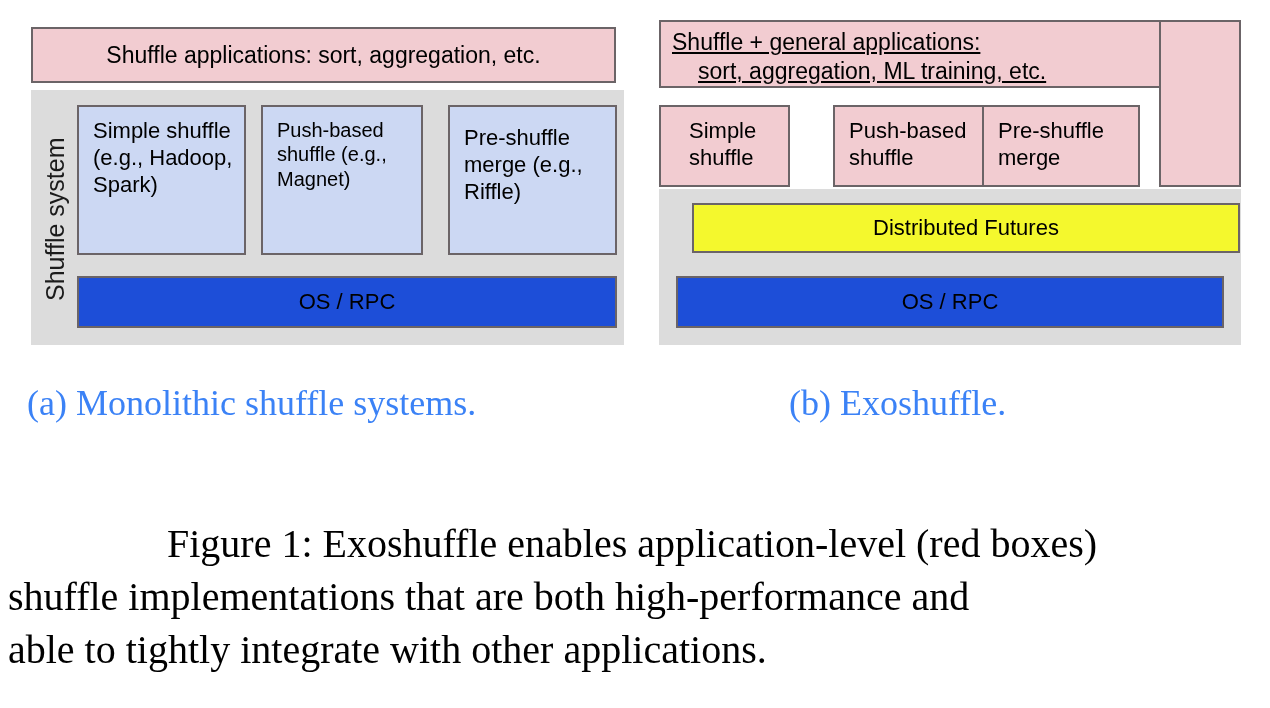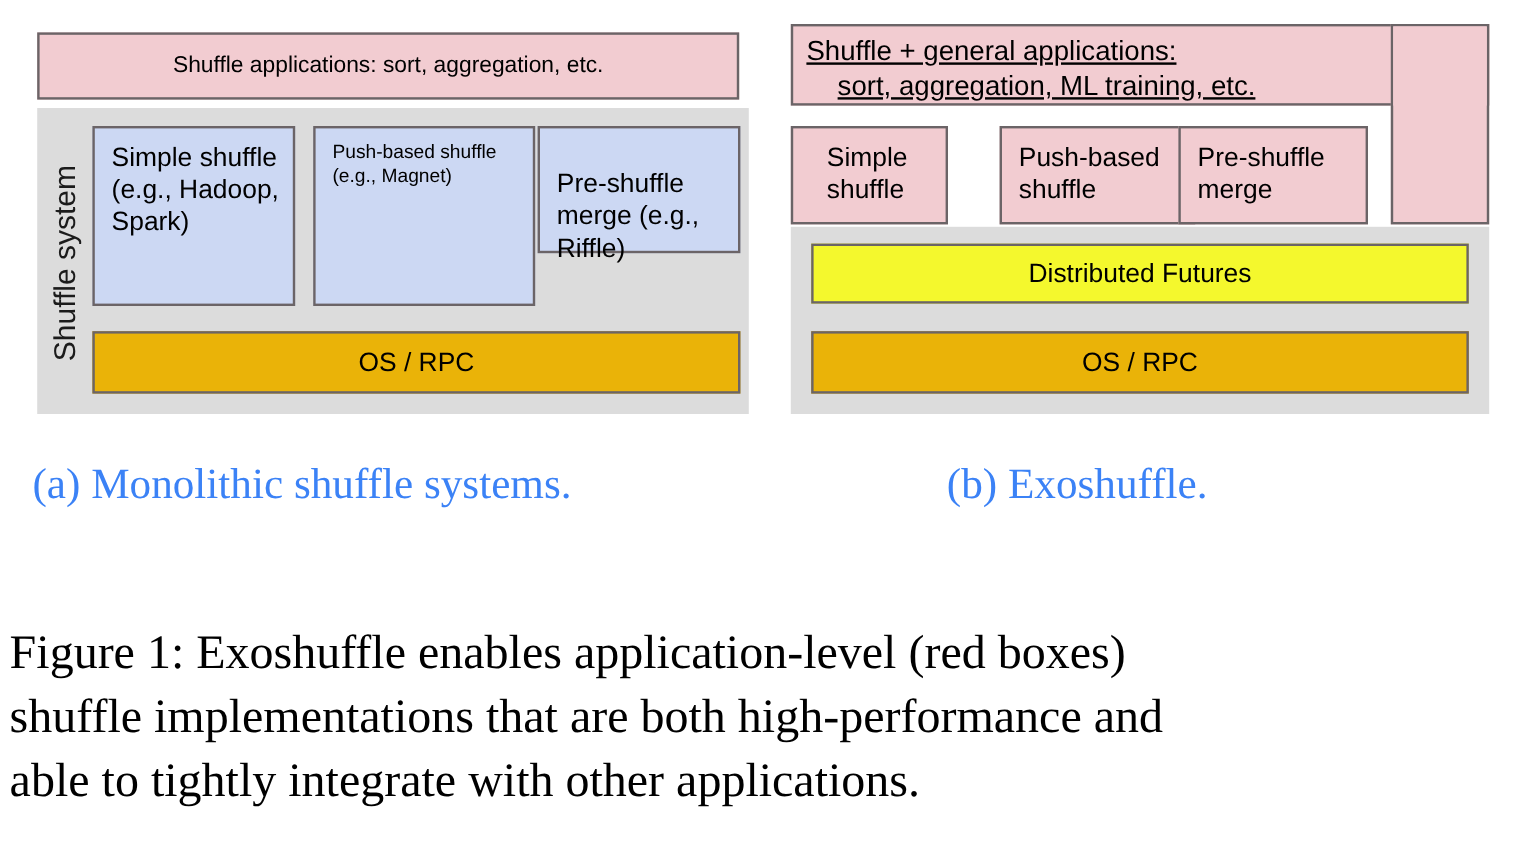--- a/index.html
+++ b/index.html
@@ -23,21 +23,21 @@
     border: 2px solid #6b6467;
     display: flex;
     align-items: center;
     color: #000000;
     line-height: 1.22;
     font-family: "Liberation Sans", sans-serif;
   }
   .pink   { background: #f2ccd1; }
   .blue   { background: #ccd8f3; }
   .yellow { background: #f4f82d; }
-  .white  { background: #eab308; }
+  .white  { background: #1d4ed8; }
   .gray-panel {
     position: absolute;
     box-sizing: border-box;
     background: #dcdcdc;
     border: none;
   }
   .center  { justify-content: center; text-align: center; }
   .left-al { justify-content: flex-start; text-align: left; }
   .pad-l   { padding-left: 14px; padding-right: 10px; }
   .top-al  { align-items: flex-start; padding-top: 11px; }
@@ -91,31 +91,31 @@
     text-align: justify;
     text-align-last: left;
   }
   .figcaption span { display: inline; }
 </style>
 </head>
 <body>
 
 <div>
 
-  <div class="box pink center" style="left:31px; top:27px; width:585px; height:56px; font-size:19px;">Shuffle applications: sort, aggregation, etc.</div>
+  <div class="box pink center" style="left:31px; top:27px; width:585px; height:56px; font-size:23px;">Shuffle applications: sort, aggregation, etc.</div>
 
   <div class="gray-panel" style="left:31px; top:90px; width:593px; height:255px;"></div>
 
   <div class="vlabel" style="left:38px; top:100px; width:34px; height:238px;">Shuffle system</div>
 
   <div class="box blue left-al pad-l top-al" style="left:77px; top:105px; width:169px; height:150px; font-size:22px;">Simple shuffle (e.g., Hadoop, Spark)</div>
 
-  <div class="box blue left-al pad-l top-al" style="left:261px; top:105px; width:185px; height:150px; font-size:16px;">Push-based shuffle (e.g., Magnet)</div>
+  <div class="box blue left-al pad-l top-al" style="left:261px; top:105px; width:162px; height:150px; font-size:20px;">Push-based shuffle (e.g., Magnet)</div>
 
-  <div class="box blue left-al pad-l top-al" style="left:448px; top:105px; width:169px; height:106px; font-size:22px; padding-top:33px;">Pre-shuffle merge (e.g., Riffle)</div>
+  <div class="box blue left-al pad-l top-al" style="left:448px; top:105px; width:169px; height:150px; font-size:22px; padding-top:18px;">Pre-shuffle merge (e.g., Riffle)</div>
 
   <div class="box white center" style="left:77px; top:276px; width:540px; height:52px; font-size:22px;">OS / RPC</div>
 </div>
 
 <div>
 
   <div class="lshape-wrap" style="left:0; top:0; width:1270px; height:200px;">
     <div class="lshape-main" style="left:659px; top:20px; width:582px; height:68px;"></div>
     <div class="lshape-leg" style="left:1159px; top:20px; width:82px; height:167px;"></div>
     <div class="lshape-seam" style="left:1161px; top:22px; width:78px; height:66px;"></div>
@@ -128,31 +128,31 @@
   </div>
 
   <div class="gray-panel" style="left:659px; top:189px; width:582px; height:156px;"></div>
 
   <div class="box pink left-al pad-l top-al" style="left:659px; top:105px; width:131px; height:82px; font-size:22px;padding-left:28px;">Simple shuffle</div>
 
   <div class="box pink left-al pad-l top-al" style="left:805px; top:105px; width:163px; height:82px; font-size:22px;margin-left:28px;">Push-based shuffle</div>
 
   <div class="box pink left-al pad-l top-al" style="left:982px; top:105px; width:158px; height:82px; font-size:22px;">Pre-shuffle merge</div>
 
-  <div class="box yellow center" style="left:676px; top:203px; width:548px; height:50px; font-size:22px;text-align:right;">Distributed Futures</div>
+  <div class="box yellow center" style="left:692px; top:203px; width:548px; height:50px; font-size:22px;text-align:right;">Distributed Futures</div>
 
   <div class="box white center" style="left:676px; top:276px; width:548px; height:52px; font-size:22px;">OS / RPC</div>
 </div>
 
 <div class="subcap" style="left:27px; top:382px;">(a) Monolithic shuffle systems.</div>
 
 <div class="subcap" style="left:789px; top:382px;">(b) Exoshuffle.</div>
 
 <div class="figcaption">
-  <div style="display:flex; justify-content:flex-start;">
+  <div style="display:flex; justify-content:center;">
     <span>Figure 1: Exoshuffle enables application-level (red boxes)</span>
   </div>
   <div>
     <span>shuffle implementations that are both high-performance and</span>
   </div>
   <div>
     <span>able to tightly integrate with other applications.</span>
   </div>
 </div>
 

